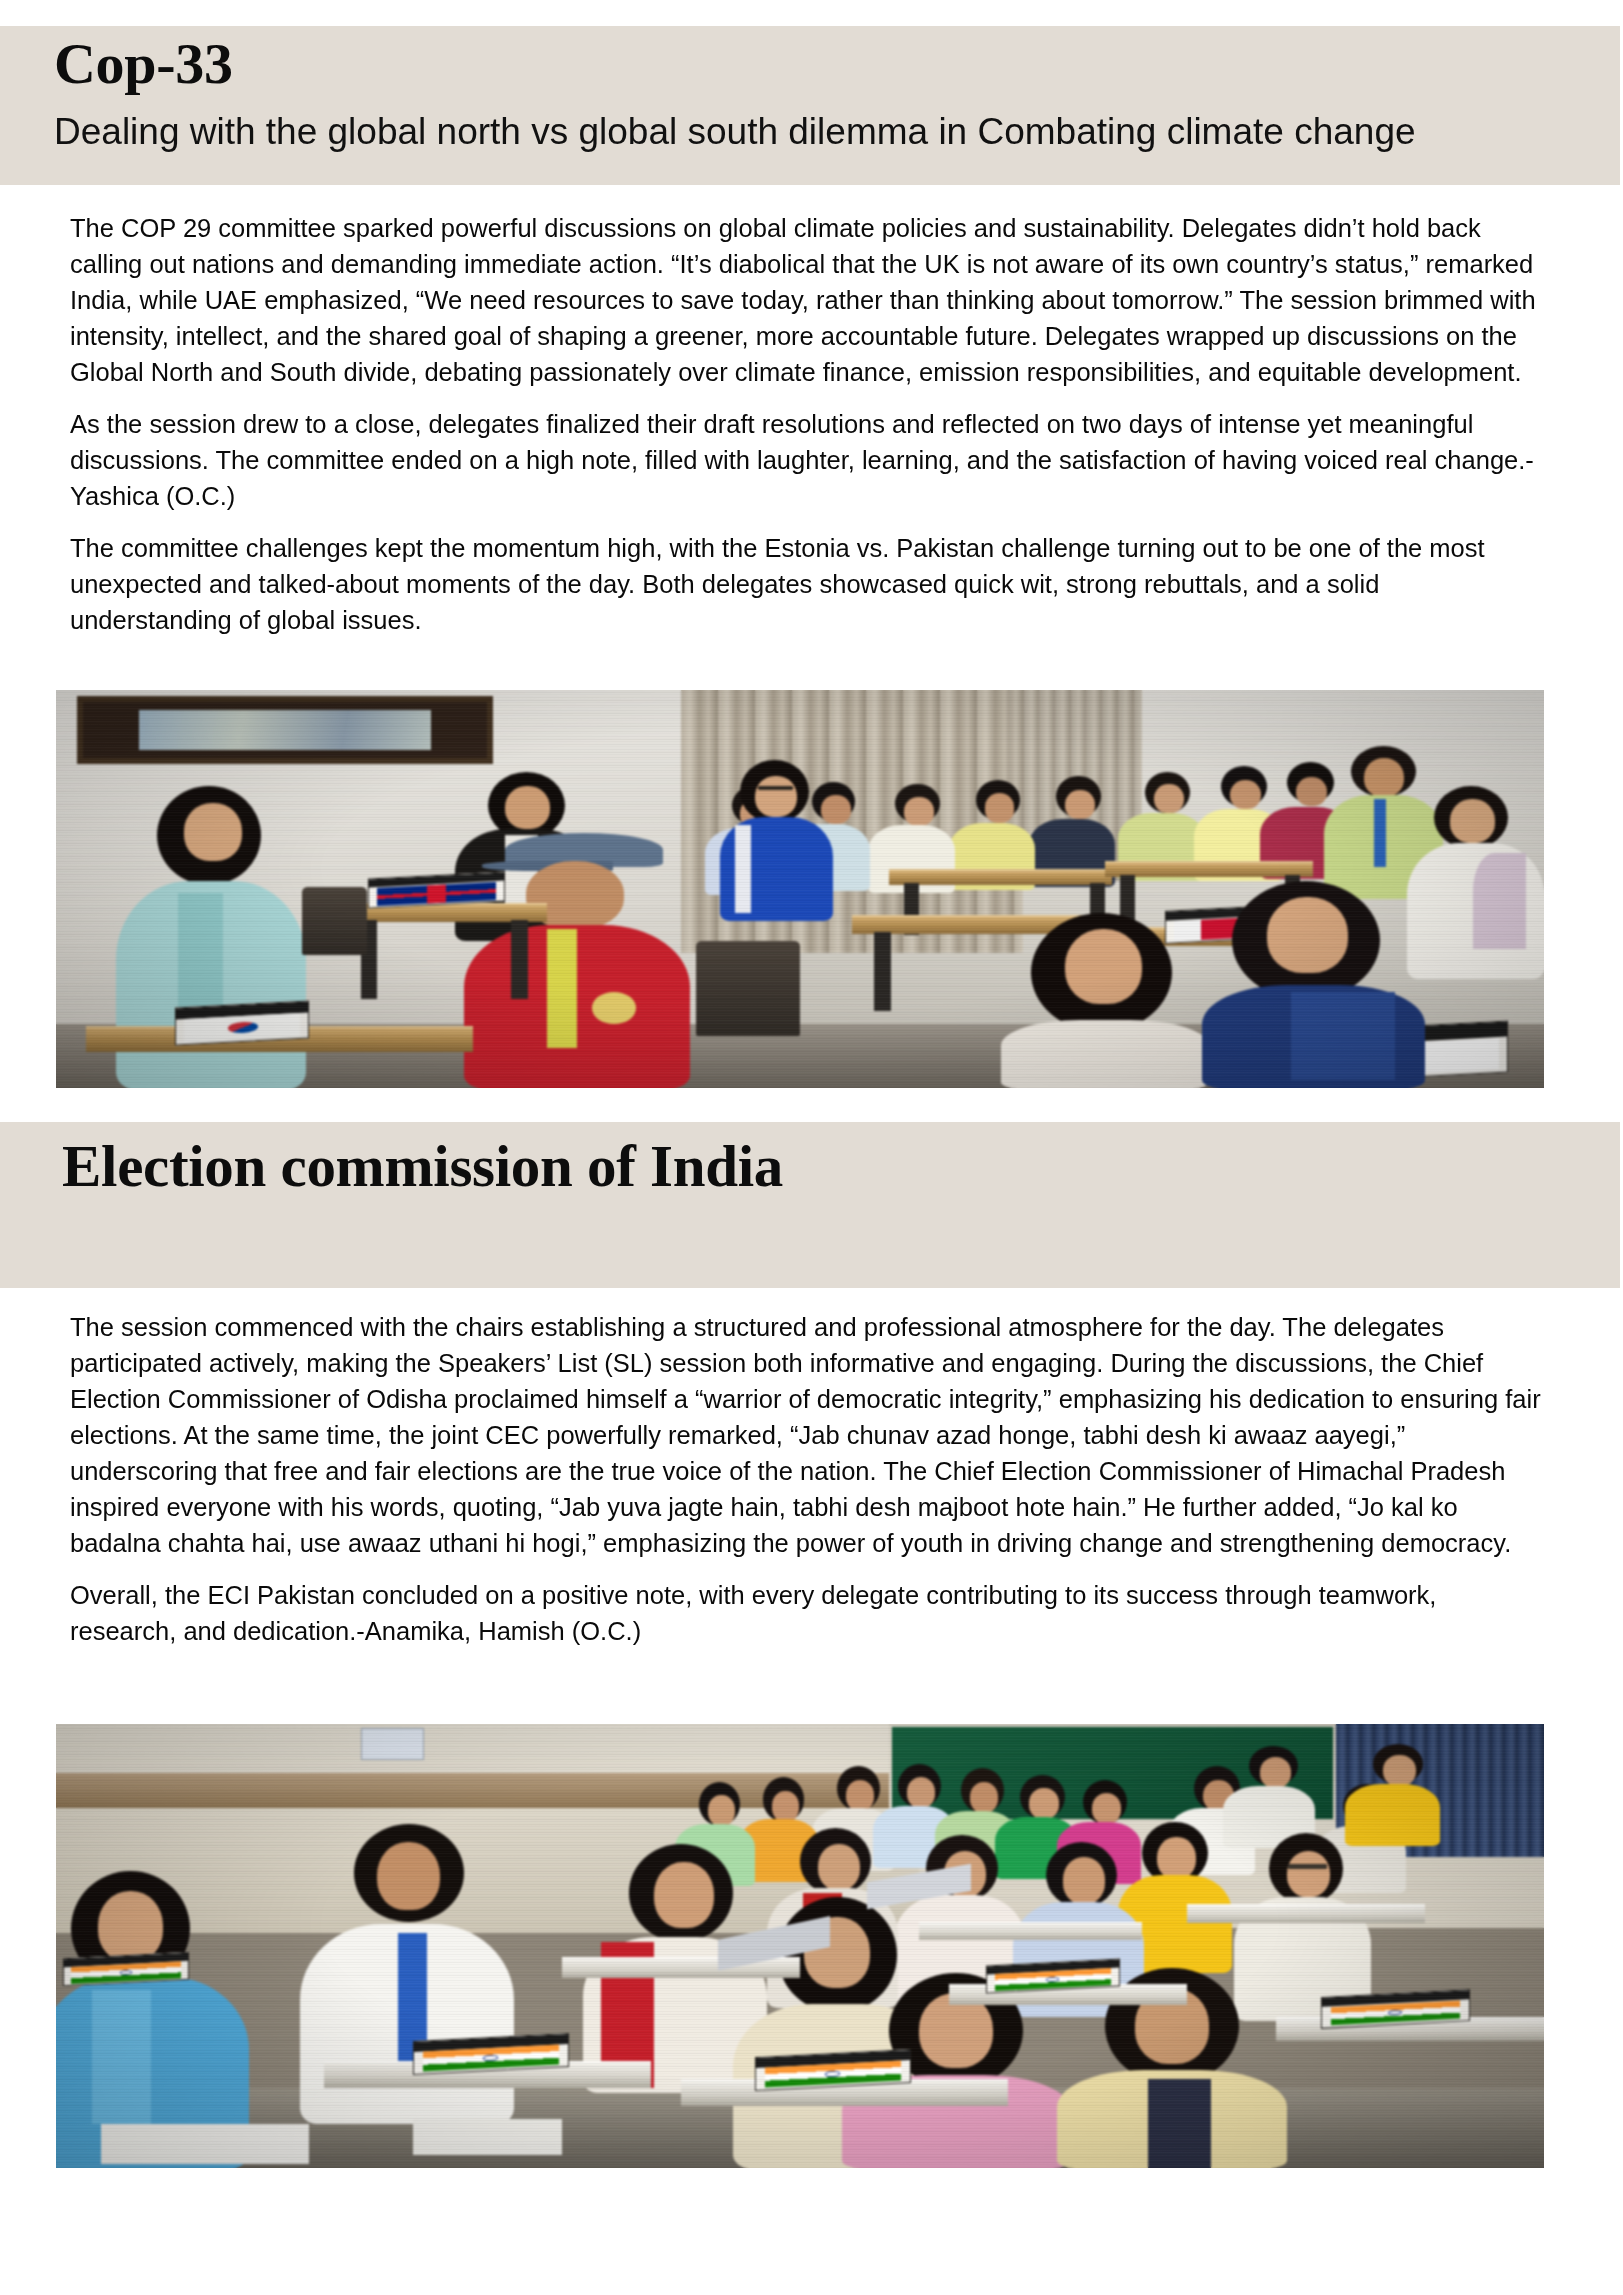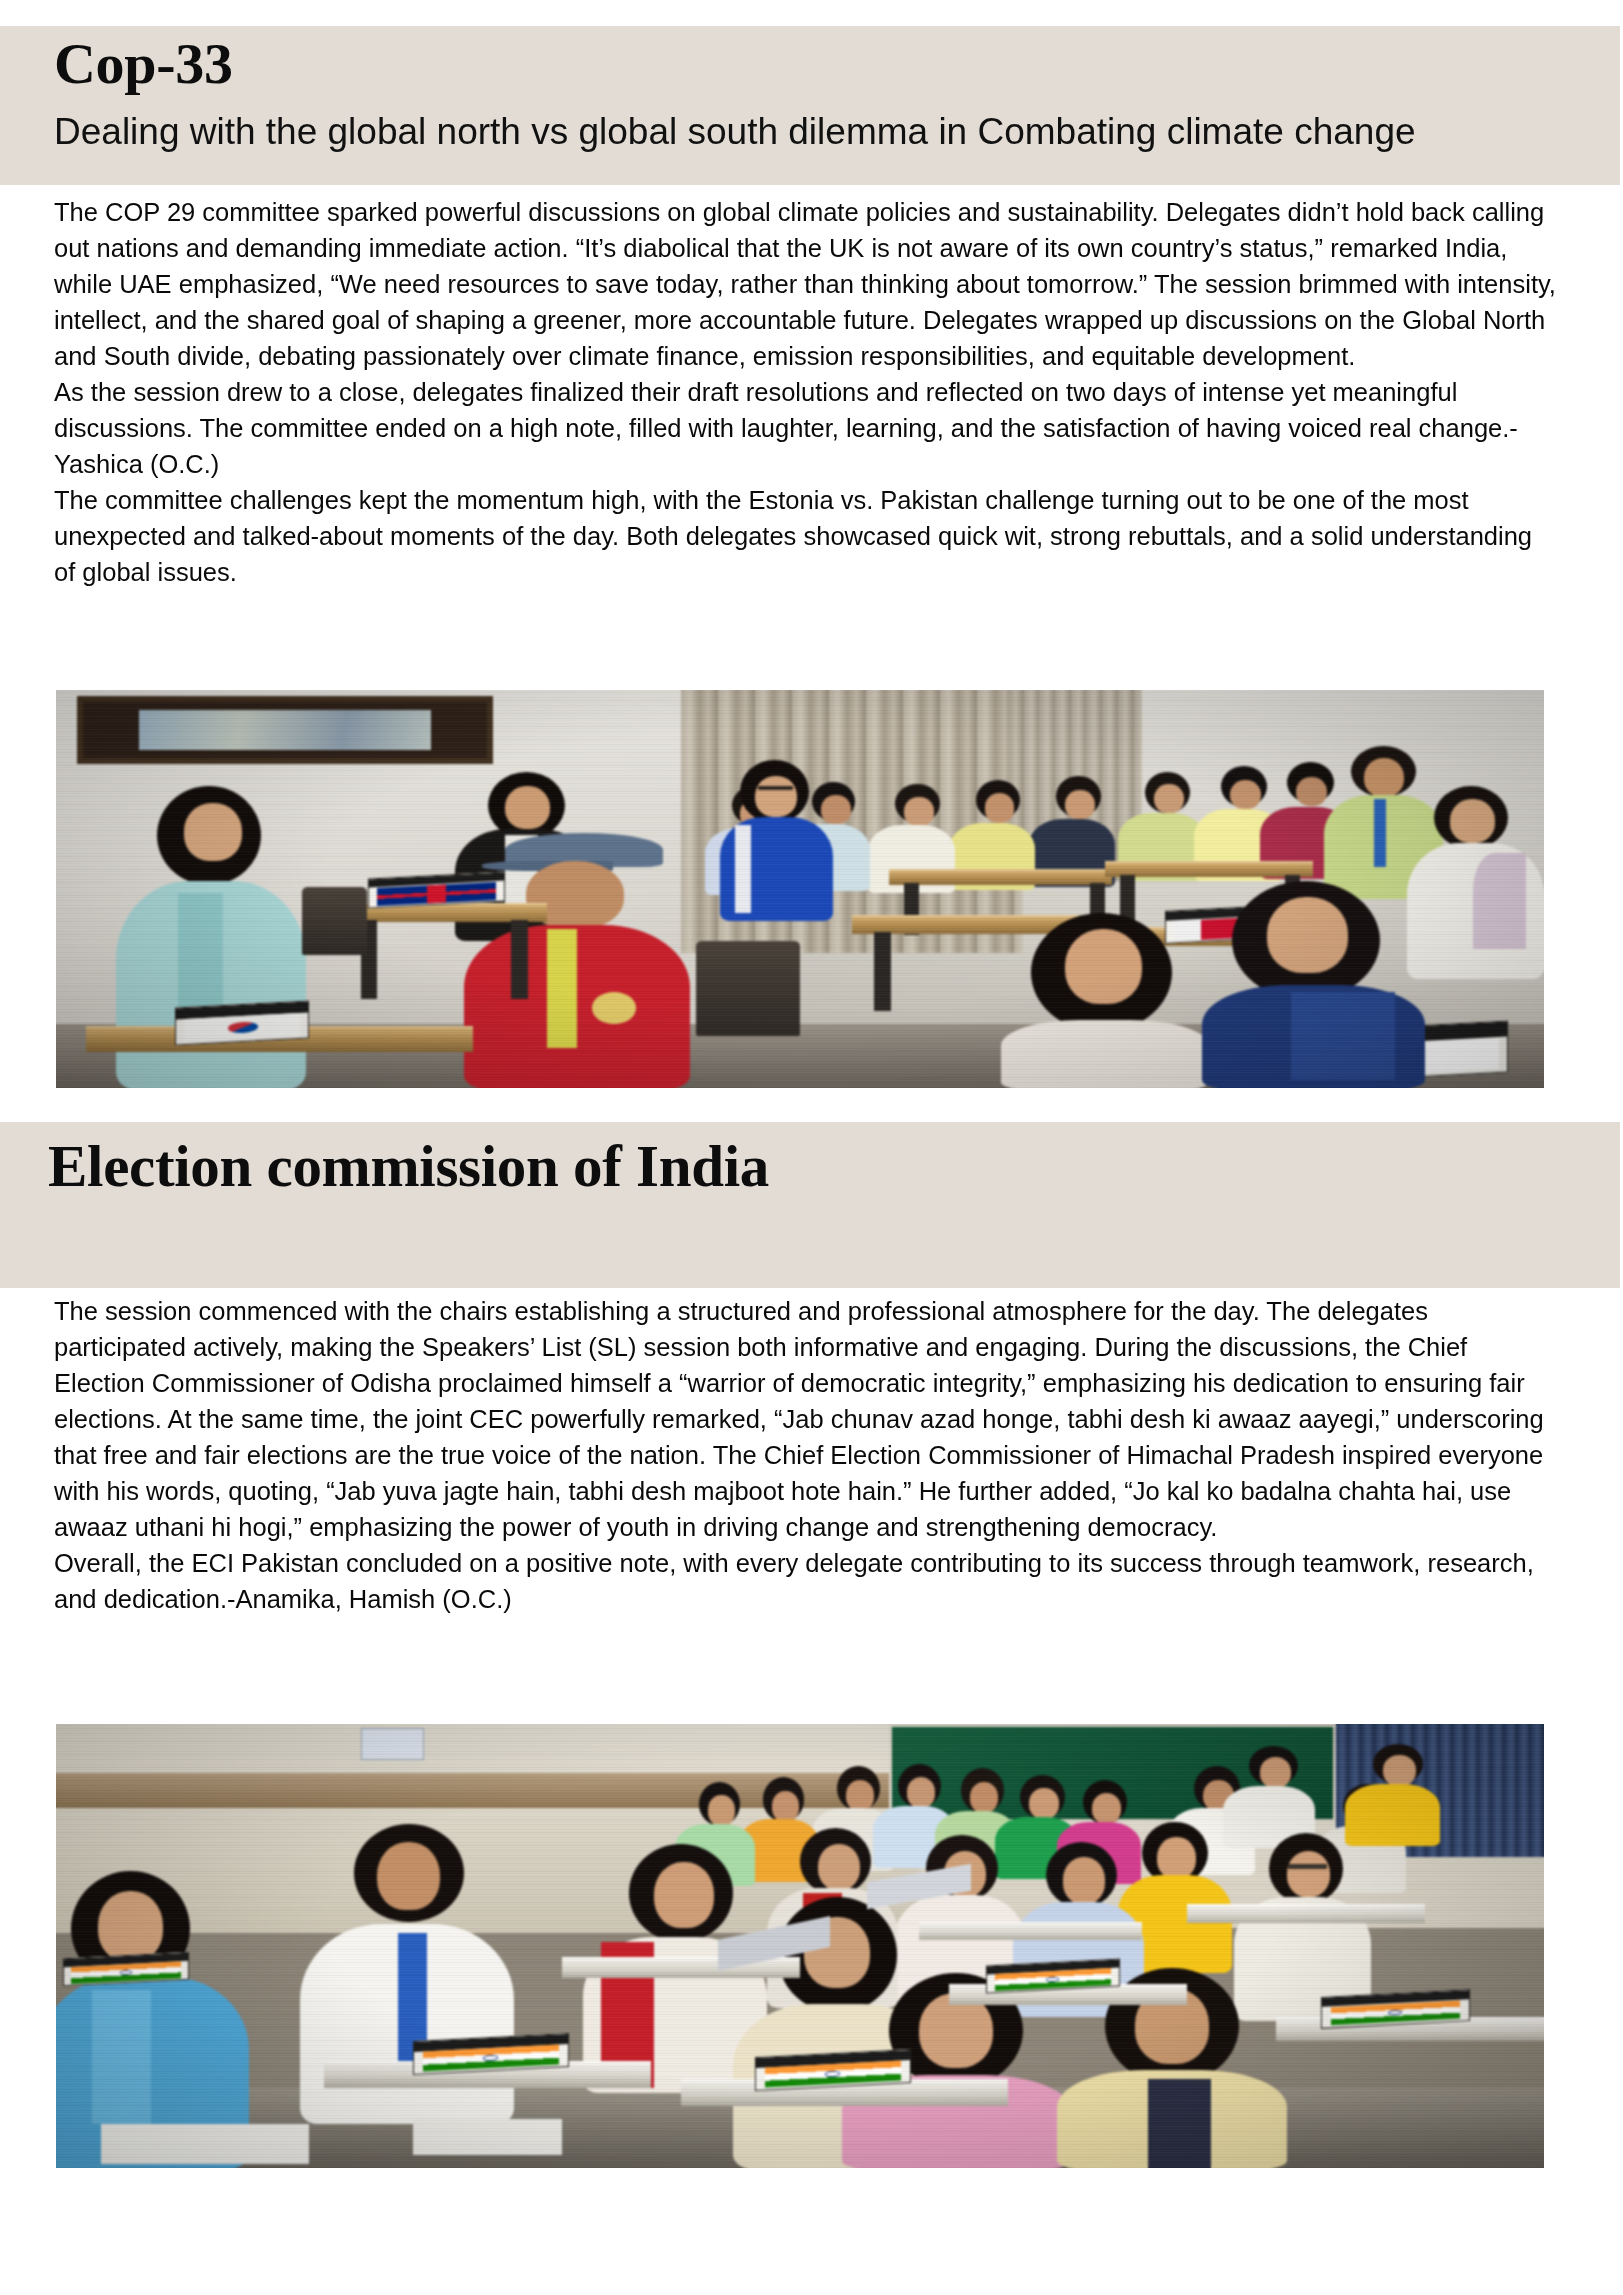--- a/index.html
+++ b/index.html
@@ -50,21 +50,21 @@
     letter-spacing: -0.3px;
     white-space: nowrap;
     line-height: 1;
   }
   #headline-1 {
     left: 54px;
     top: 35px;
     font-size: 58px;
   }
   #headline-2 {
-    left: 48px;
+    left: 62px;
     top: 1137px;
     font-size: 59px;
   }
 
   .subheadline {
     position: absolute;
     color: #111111;
     font-family: "Liberation Sans", sans-serif;
     font-weight: 400;
     white-space: nowrap;
@@ -95,21 +95,21 @@
     left: 54px;
     top: 194px;
     width: 1505px;
   }
   #article-body-2 {
     left: 54px;
     top: 1293px;
     width: 1505px;
   }
   .para {
-    margin: 0;
+    margin: 16px;
     padding: 0;
   }
 
   
   .photo {
     position: absolute;
     overflow: hidden;
     background: #8d8578;
   }
   #photo-1 {

